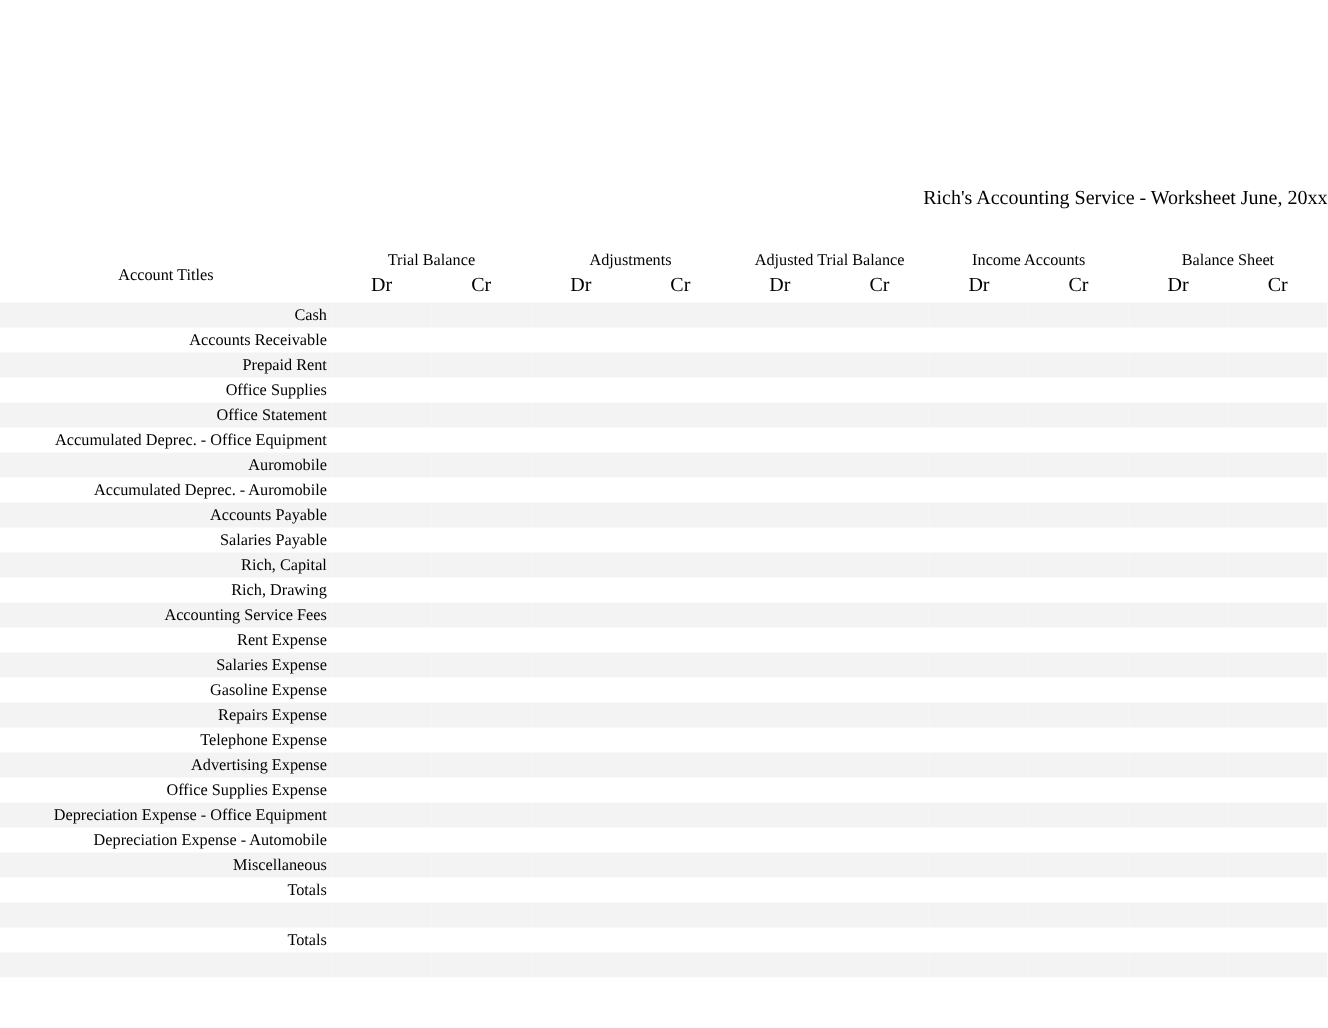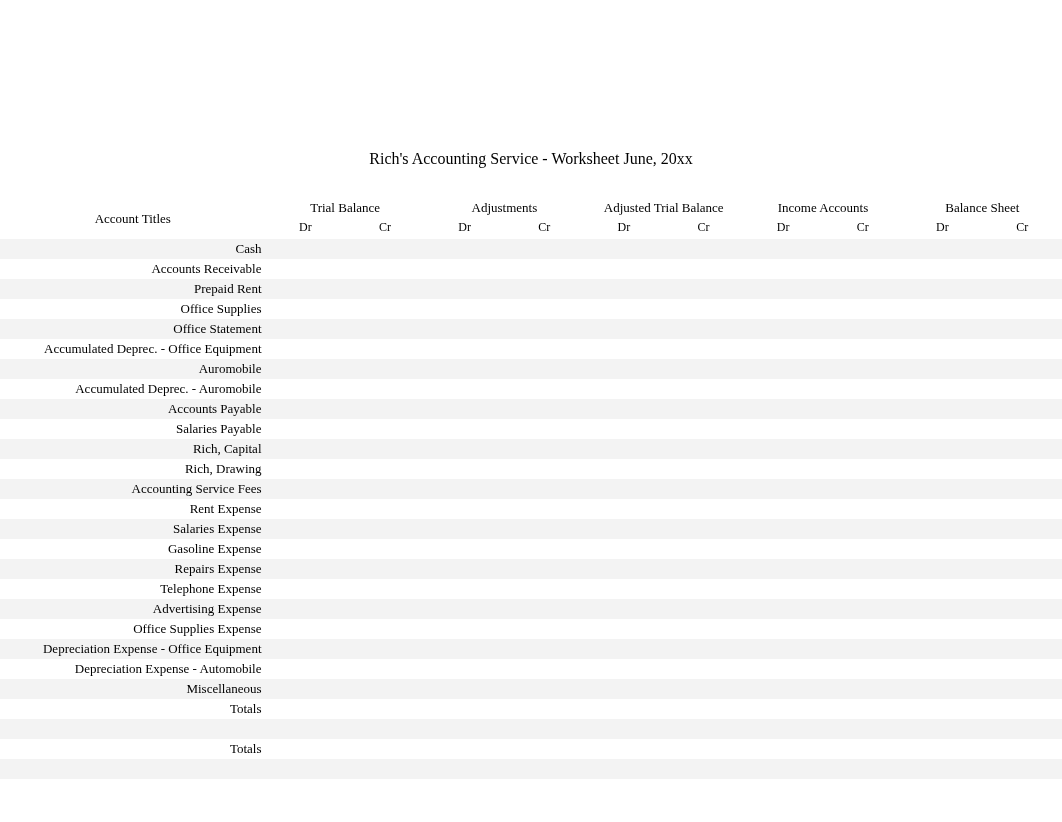--- a/index.html
+++ b/index.html
@@ -8,21 +8,21 @@
       padding: 0;
     }
     body {
       font-family: Georgia, 'Times New Roman', serif;
       background: #ffffff;
       color: #000000;
       width: 1062px;
       padding-top: 150px;
     }
     .title {
-      text-align: center;
+      text-align: right;
       font-size: 16px;
       margin-bottom: 30px;
       font-weight: normal;
     }
     .worksheet {
       width: 100%;
       border-collapse: collapse;
       font-size: 13px;
     }
     .worksheet th {
@@ -31,21 +31,21 @@
       padding: 2px 4px;
     }
     .worksheet td {
       padding: 2px 4px;
     }
     .group-header th {
       font-size: 13px;
       padding-bottom: 2px;
     }
     .sub-header th {
-      font-size: 12px;
+      font-size: 16px;
       padding-bottom: 4px;
       margin-top: 12px;
     }
     .account-col {
       width: 260px;
       text-align: left;
       padding-left: 10px;
     }
     .account-header {
       text-align: center;

